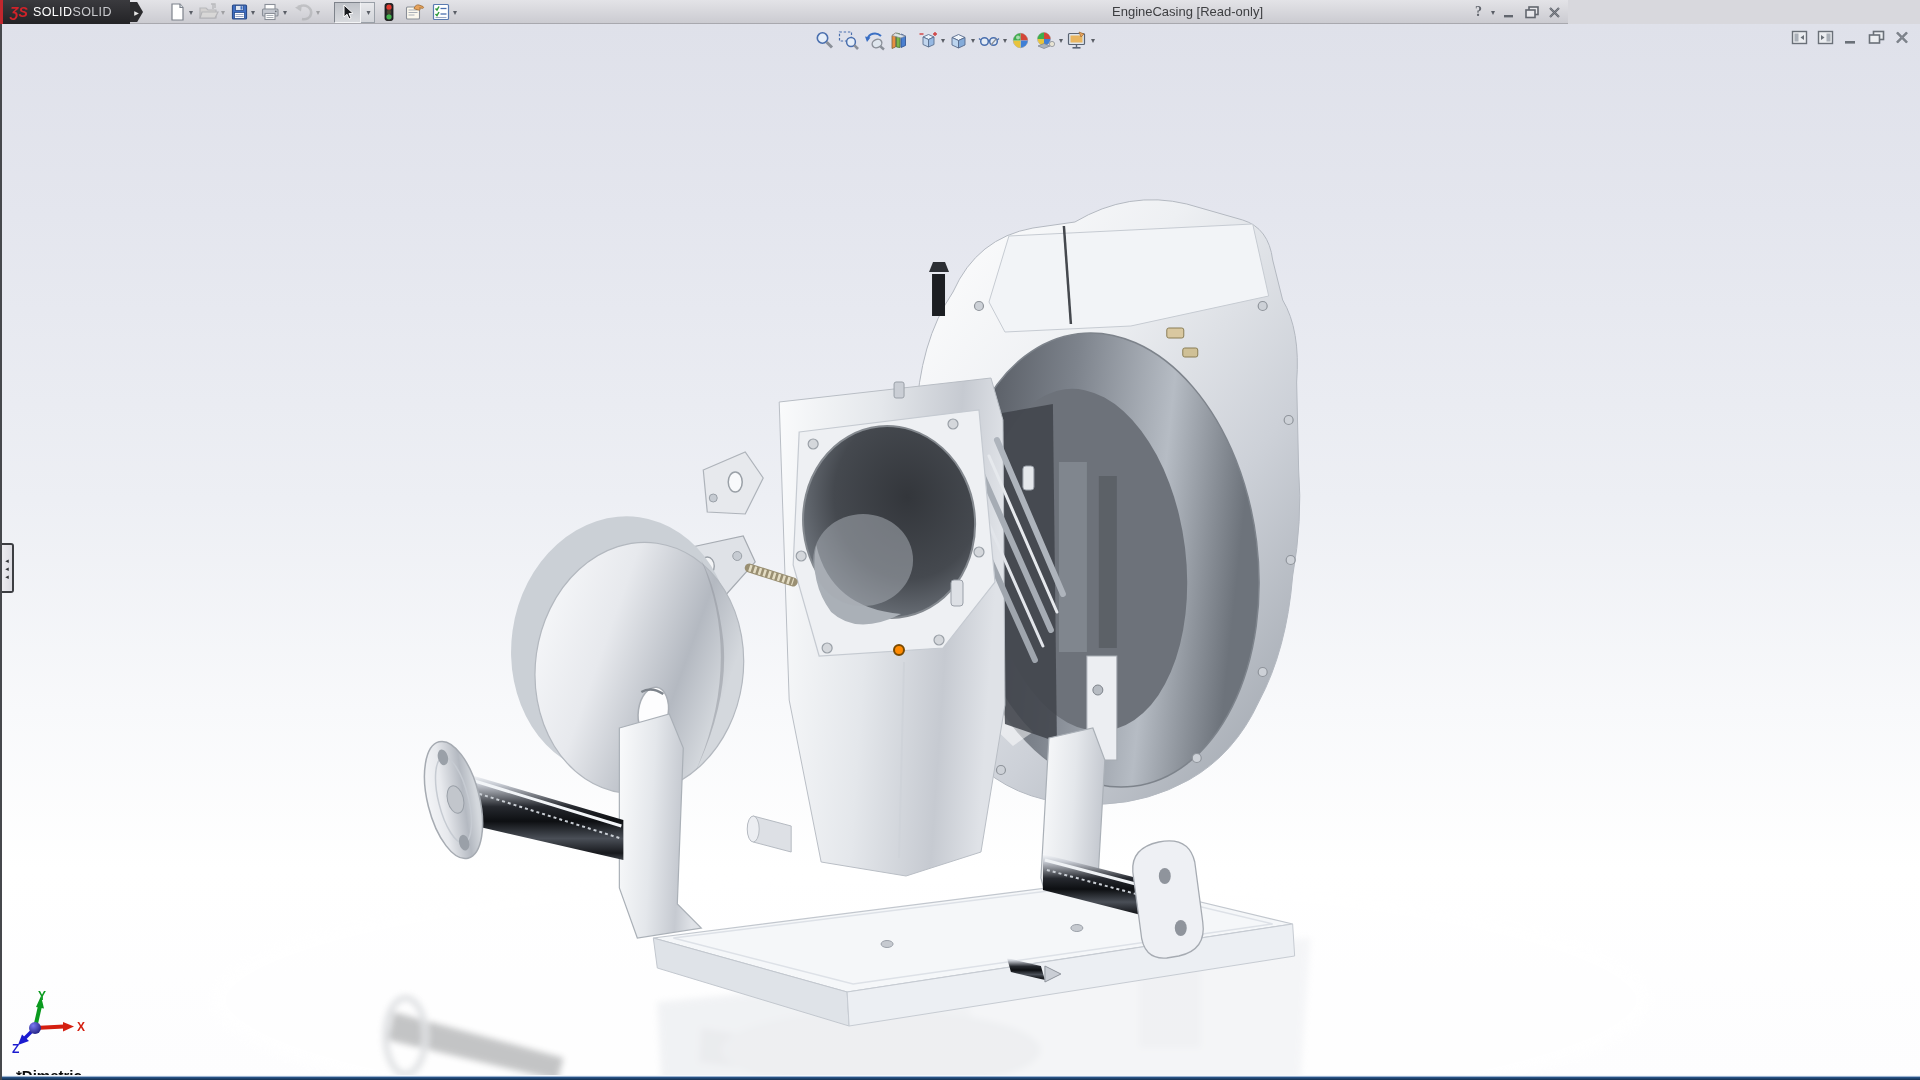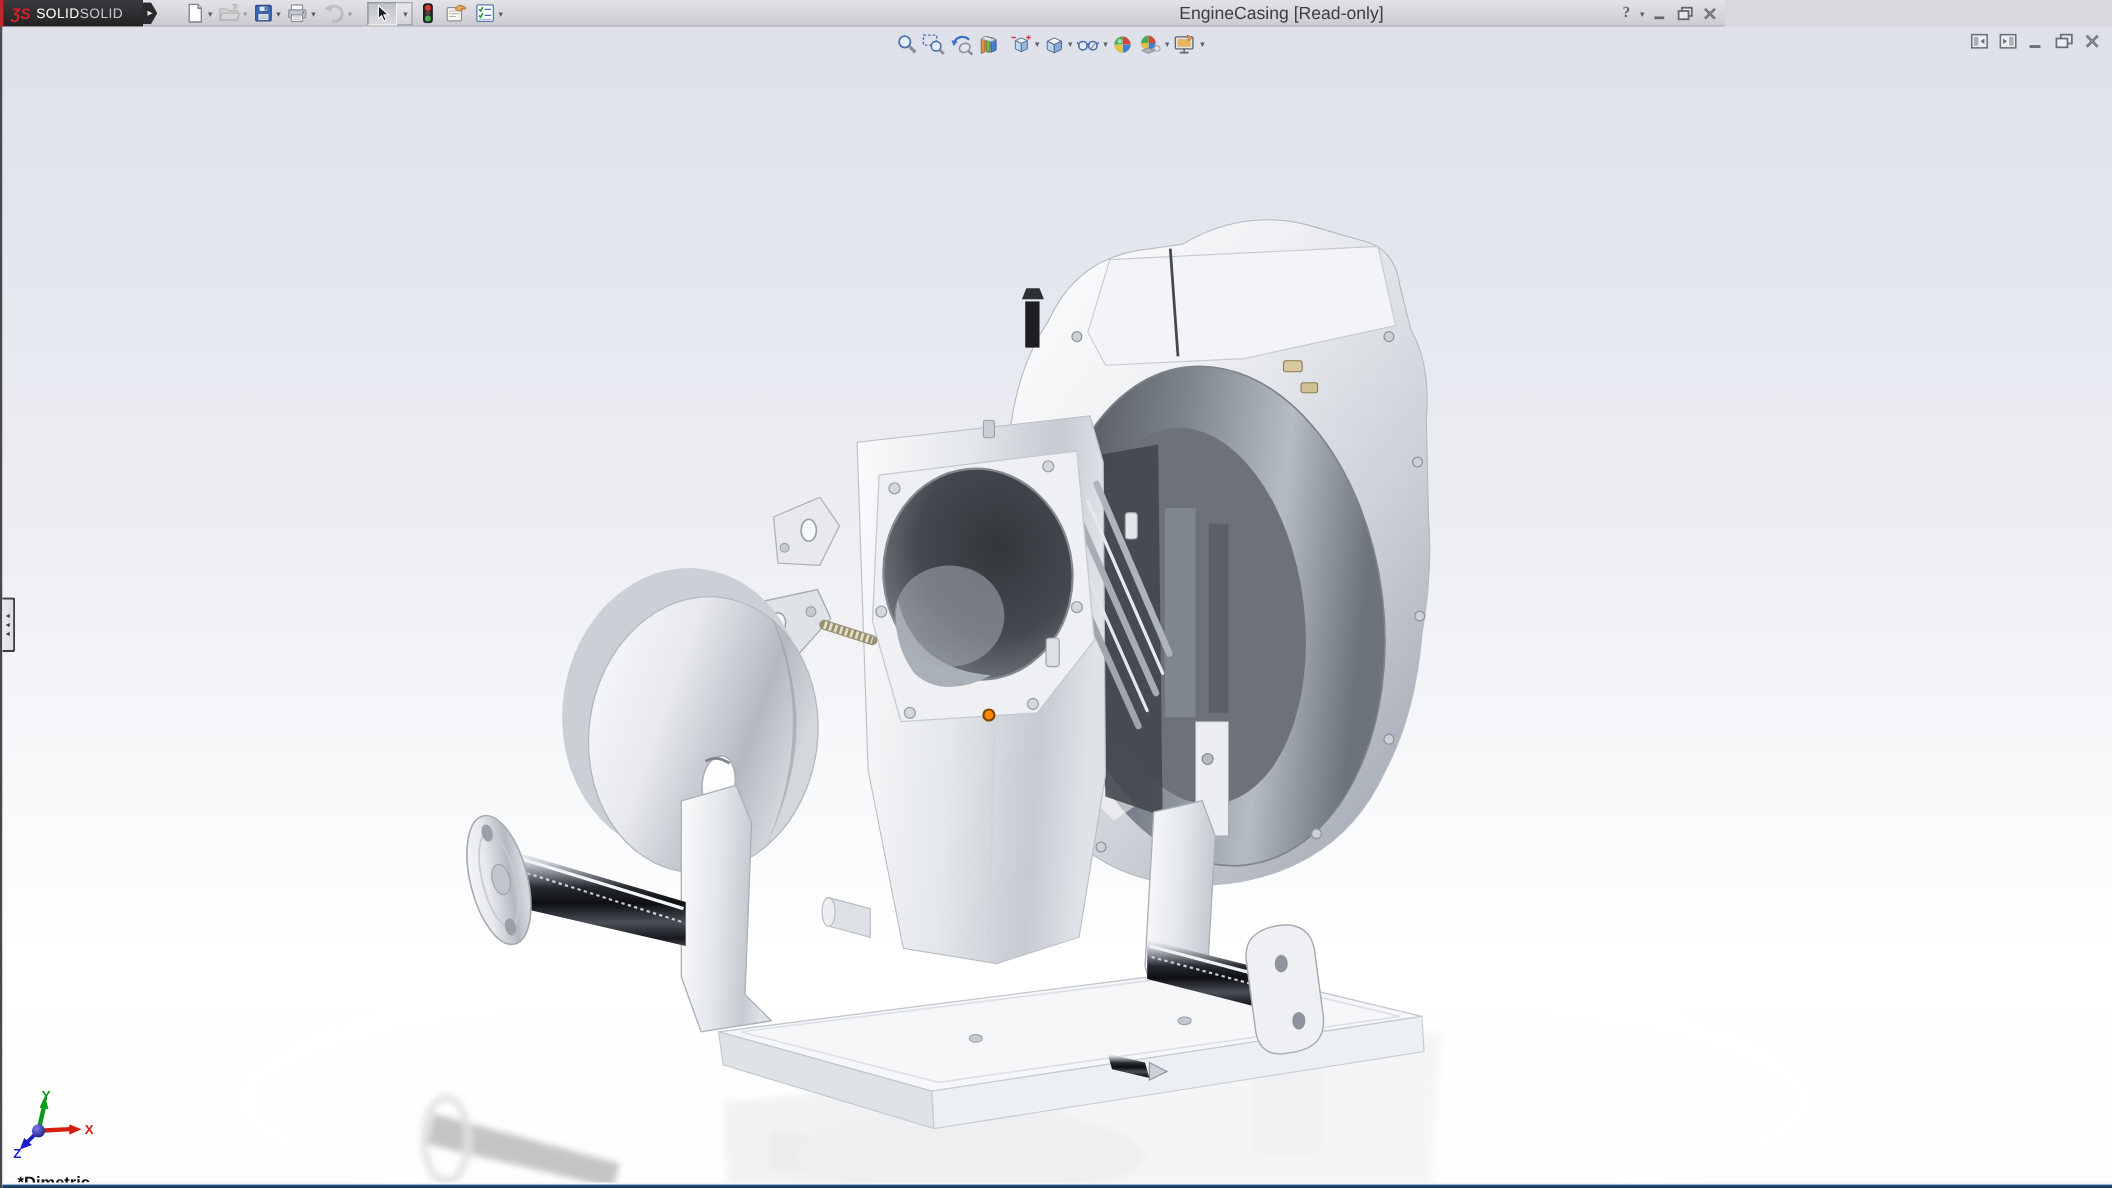--- a/index.html
+++ b/index.html
@@ -21,21 +21,21 @@
   .tb-icons { position:absolute; left:168px; top:0; height:24px; display:flex; align-items:center; }
   .tb-item { display:flex; align-items:center; margin-right:5px; }
   .tb-item svg { display:block; }
   .dd { color:#5a5e66; font-size:8px; margin-left:2px; }
   .disabled { opacity:.45; filter:grayscale(.8); }
   .sel-box { width:27px; height:21px; background:linear-gradient(180deg,#bfc2c8,#d8dade);
     border-top:1px solid #7e838b; border-left:1px solid #7e838b; border-bottom:1px solid #f3f4f6; border-right:1px solid #f3f4f6;
     display:flex; align-items:center; justify-content:center; }
   .sel-dd { width:14px; height:21px; background:linear-gradient(180deg,#e8e9ec,#d2d4d9);
     border:1px solid #9aa0a8; border-left:none; display:flex; align-items:center; justify-content:center; }
-  .title-text { position:absolute; left:1072px; top:4px; font-size:16px; color:#3d3e41; }
+  .title-text { position:absolute; left:1112px; top:4px; font-size:13px; color:#3d3e41; }
   .win-controls { position:absolute; right:6px; top:0; height:24px; display:flex; align-items:center; gap:7px; }
   .help-q { font-size:14px; font-weight:bold; color:#62666e; font-family:"Liberation Serif",serif; }
   .wc-btn { display:flex; align-items:center; justify-content:center; }
 
   
   .viewport { position:absolute; left:0; top:24px; width:1920px; height:1056px;
     background:linear-gradient(180deg,#dfe1ea 0%,#e4e6ee 18%,#edeff4 45%,#f8f9fb 65%,#ffffff 80%,#fdfdfe 100%);
     border-left:2px solid #46484c; overflow:hidden; }
   .model-svg { position:absolute; left:0; top:0; width:1918px; height:1056px; }
 

